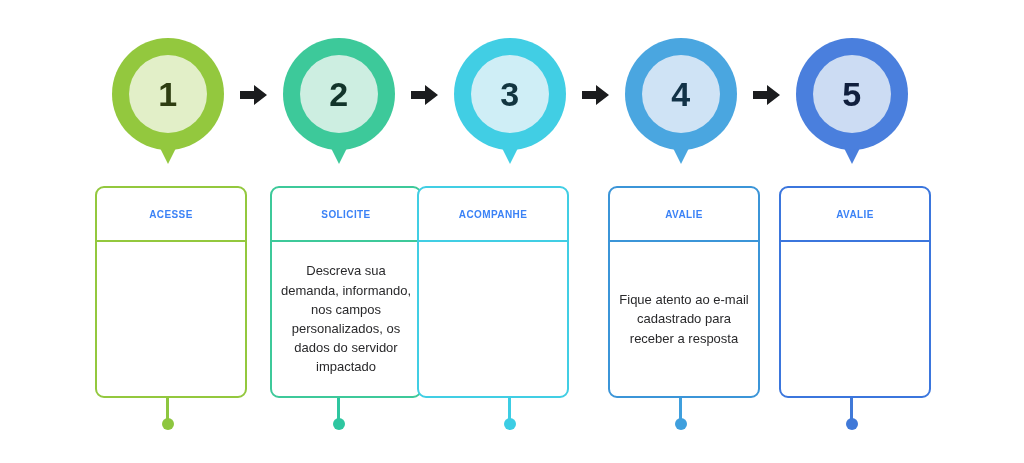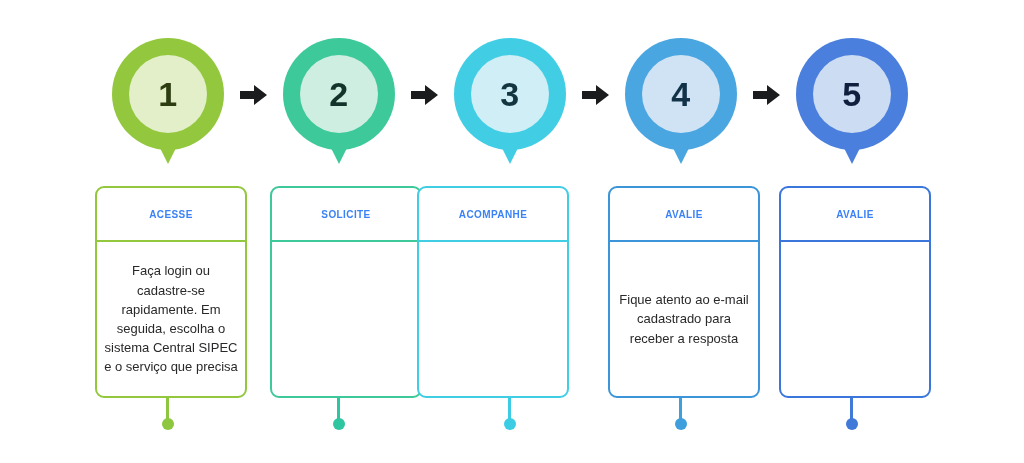--- a/index.html
+++ b/index.html
@@ -221,30 +221,30 @@
             <span class="pin-number" style="color: rgb(16, 31, 61);">5</span>
           </div>
         </div>
       </div>
     </div>
 
 <div class="card" style="left: 95px; border-color: rgb(147, 200, 62);">
       <div class="card-head" style="border-bottom-color: rgb(147, 200, 62);">
         <div class="card-title">ACESSE</div>
       </div>
-      <div class="card-body">
-        <div class="card-text">Faça login ou cadastre-se rapidamente. Em seguida, escolha o sistema Central SIPEC e o serviço que precisa</div>
-      </div>
     </div>
     <div class="stem" style="left: 166px; background: rgb(141, 198, 63);"></div>
     <div class="dot" style="left: 162px; background: rgb(141, 198, 63);"></div>
     <div class="card" style="left: 270px; border-color: rgb(61, 201, 154);">
       <div class="card-head" style="border-bottom-color: rgb(61, 201, 154);">
         <div class="card-title">SOLICITE</div>
       </div>
+      <div class="card-body">
+        <div class="card-text">Descreva sua demanda, informando, nos campos personalizados, os dados do servidor impactado</div>
+      </div>
     </div>
     <div class="stem" style="left: 337px; background: rgb(46, 198, 160);"></div>
     <div class="dot" style="left: 333px; background: rgb(46, 198, 160);"></div>
     <div class="card" style="left: 417px; border-color: rgb(65, 206, 228);">
       <div class="card-head" style="border-bottom-color: rgb(65, 206, 228);">
         <div class="card-title">ACOMPANHE</div>
       </div>
     </div>
     <div class="stem" style="left: 508px; background: rgb(60, 205, 228);"></div>
     <div class="dot" style="left: 504px; background: rgb(60, 205, 228);"></div>

